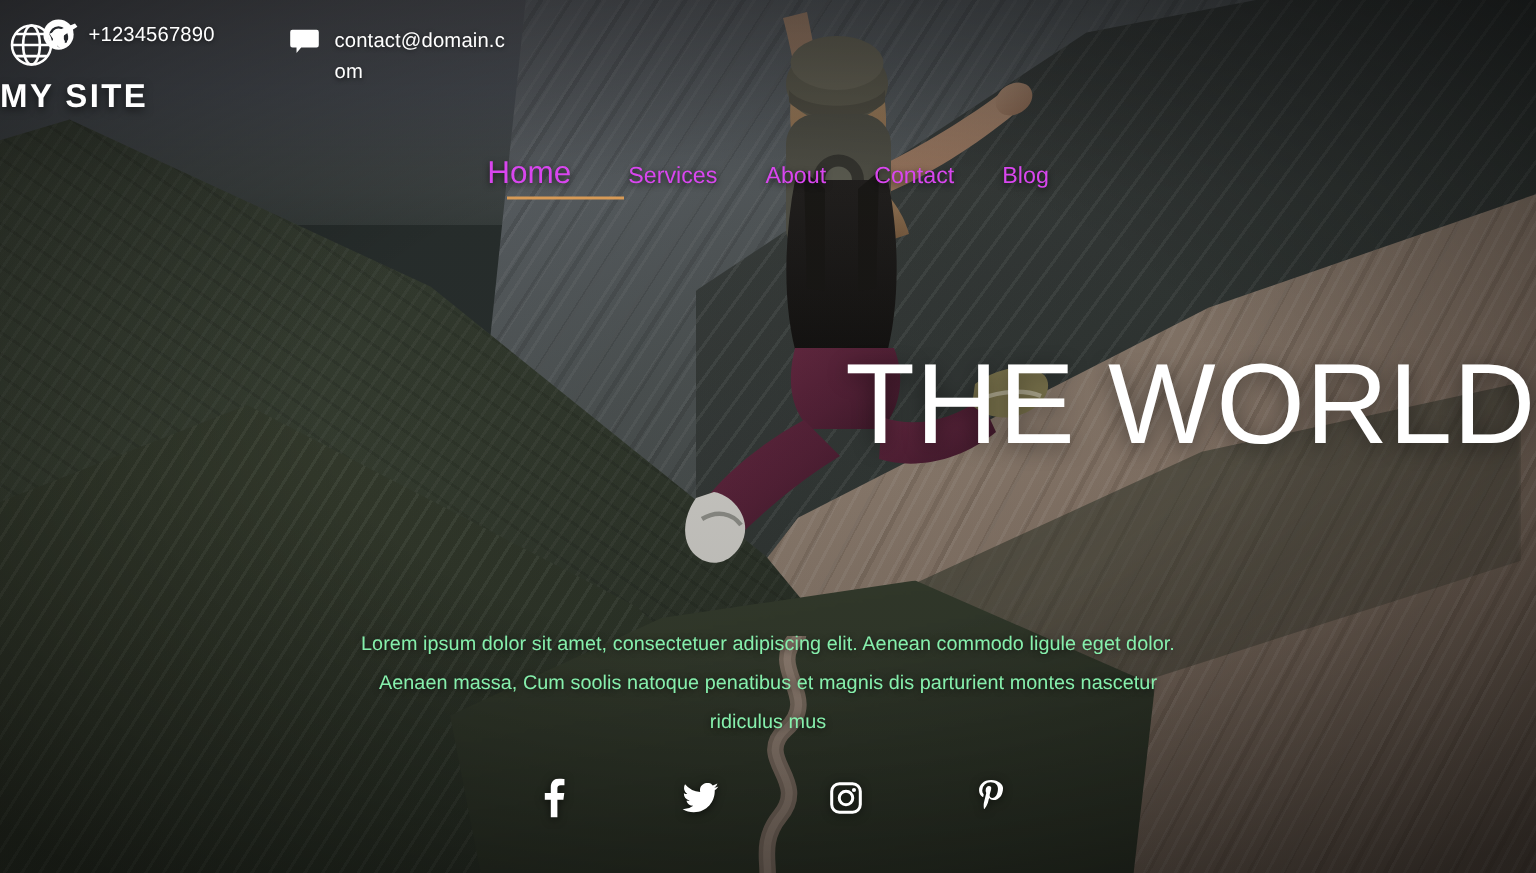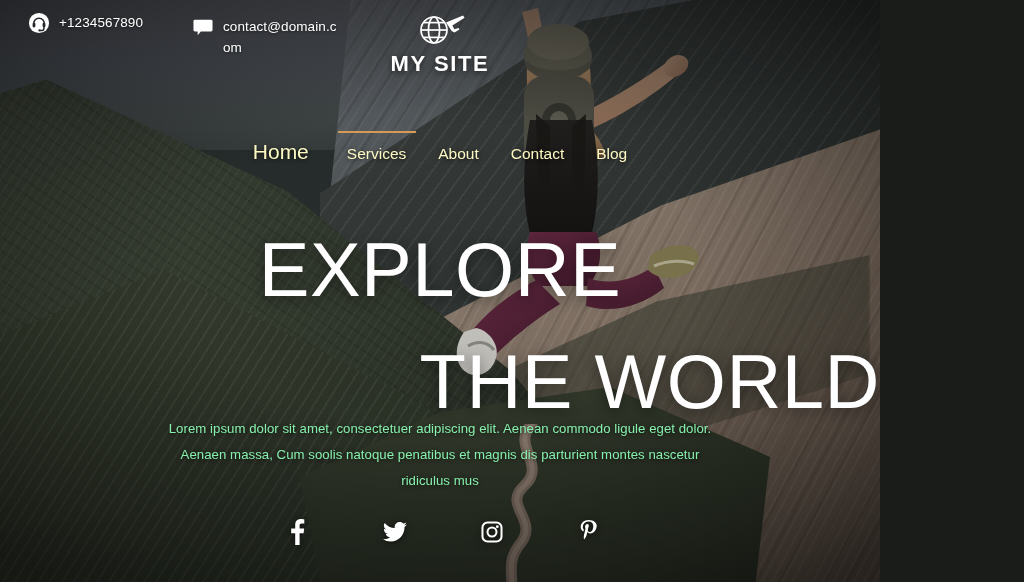--- a/index.html
+++ b/index.html
@@ -8,21 +8,21 @@
   html, body {
     width: 1024px;
     height: 582px;
     overflow: hidden;
     background: #1a1c1a;
     font-family: "Liberation Sans", sans-serif;
   }
 
   #hero {
     position: relative;
-    width: 880px;
+    width: 1024px;
     height: 582px;
     overflow: hidden;
     background: #2b3230;
   }
 
   
   .scene { position: absolute; inset: 0; overflow: hidden; }
 
   
   .sky {
@@ -146,39 +146,38 @@
   .tb-text {
     font-size: 13.5px; line-height: 21px; color: #ffffff;
     letter-spacing: .1px; text-shadow: 0 1px 3px rgba(0,0,0,.55);
     word-break: break-word;
   }
   .tb-hours .tb-text { font-size: 14px; white-space: nowrap; }
 
   
   .brand {
     position: absolute; left: 0; right: 0; top: 8px;
-    display: flex; flex-direction: column; align-items: center; gap: 2px;
+    display: flex; flex-direction: column; align-items: flex-start; gap: 2px;
   }
   .brand-mark { width: 54px; height: 40px; }
   .brand-mark svg { display:block; width:54px; height:40px; }
   .brand-name {
     font-size: 22px; font-weight: bold; color: #fff; letter-spacing: 1.6px;
     text-shadow: 0 2px 6px rgba(0,0,0,.6); margin-top: 1px;
   }
 
   
   .nav {
     position: absolute; left: 0; right: 0; top: 104px;
     display: flex; align-items: baseline; justify-content: center; gap: 0;
   }
   .nav-item {
-    position: relative; color: #fef9c3; font-size: 15.5px; font-weight: normal;
+    position: relative; color: #d946ef; font-size: 15.5px; font-weight: normal;
     padding: 0 16px; text-shadow: 0 1px 4px rgba(0,0,0,.65); cursor: pointer;
     white-space: nowrap;
-    margin-top: 36px;
   }
   .nav-item.active { font-size: 21px; padding: 0 22px 0 16px; }
   .nav-underline {
     position: absolute; left: 338px; top: 131px; width: 78px; height: 2px;
     background: #d79a56;
   }
 
   
   .hero-title {
     position: absolute; left: 0; right: 0; top: 214px;
@@ -338,21 +337,20 @@
     <nav class="nav">
       <span class="nav-item active">Home</span>
       <span class="nav-item">Services</span>
       <span class="nav-item">About</span>
       <span class="nav-item">Contact</span>
       <span class="nav-item">Blog</span>
     </nav>
     <div class="nav-underline" style="background: rgb(215, 154, 86);"></div>
 
     <h1 class="hero-title">
-      <span class="l1">EXPLORE</span>
       <span class="l2">THE WORLD</span>
     </h1>
 
     <p class="hero-sub">Lorem ipsum dolor sit amet, consectetuer adipiscing elit. Aenean commodo ligule eget dolor. Aenaen massa, Cum soolis natoque penatibus et magnis dis parturient montes nascetur ridiculus mus</p>
 
     <div class="socials">
       <span class="soc">
         <svg width="15" height="26" viewBox="0 0 15 26">
           <path d="M9.6 26V14.2h4l.6-4.6h-4.6V6.7c0-1.3.4-2.2 2.3-2.2h2.4V.4C13.9.3 12.5 0 10.9 0 7.5 0 5.2 2.1 5.2 5.9v3.7H1.2v4.6h4V26z" fill="#ffffff"></path>
         </svg>

